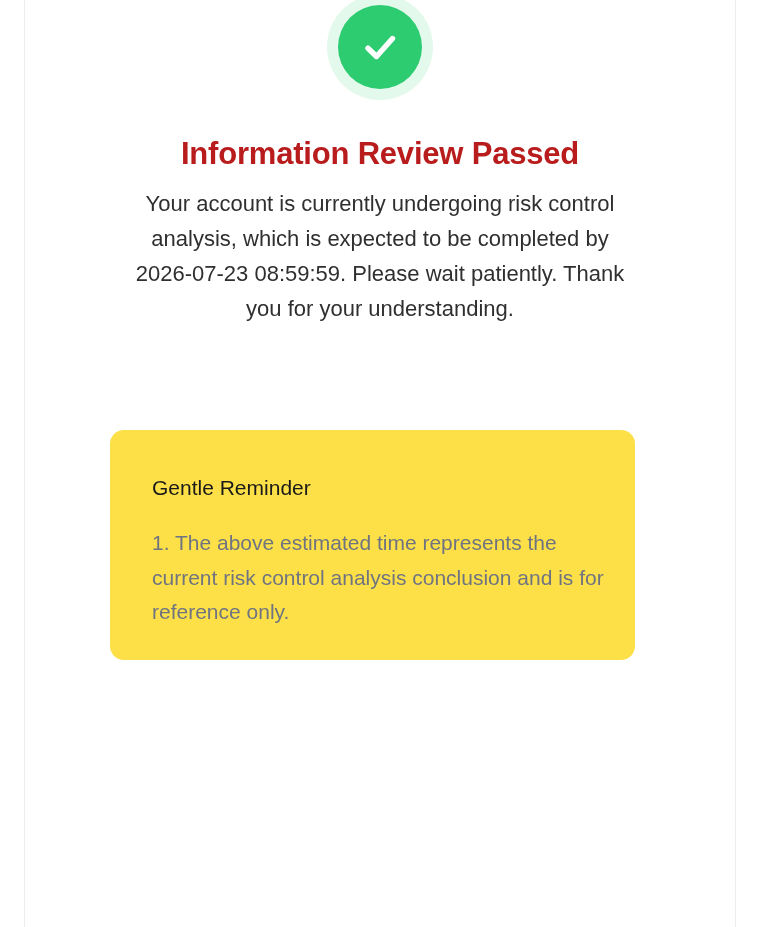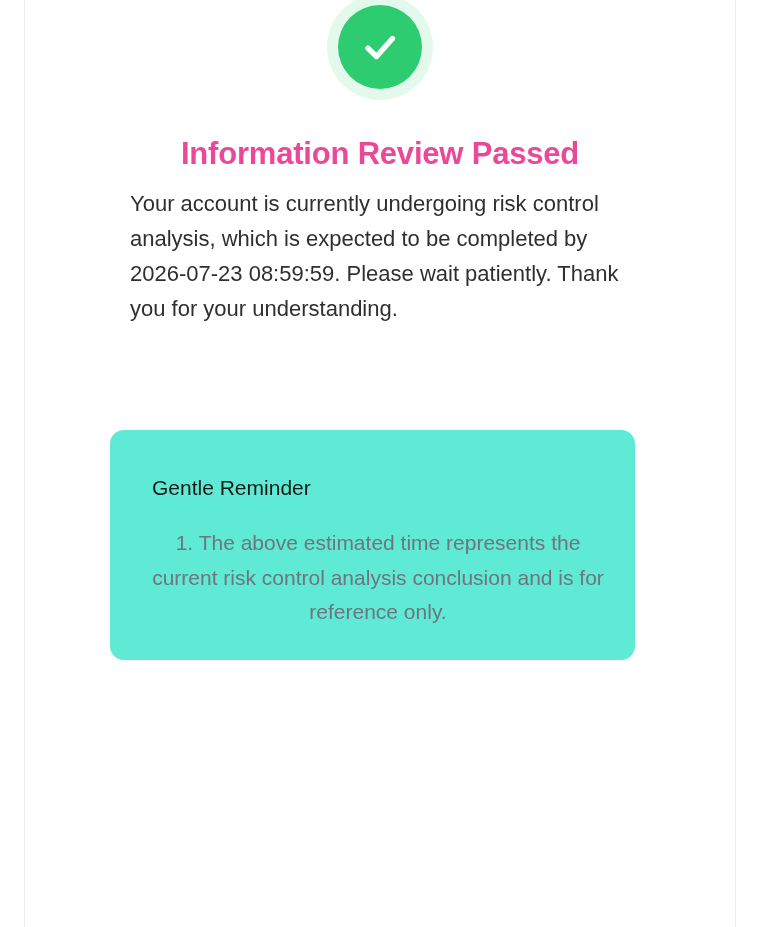--- a/index.html
+++ b/index.html
@@ -68,53 +68,53 @@
   }
   .badge-inner svg { display: block; }
 
   
   .headline {
     margin: 36px 0 0 0;
     text-align: center;
     font-size: 31px;
     font-weight: bold;
     letter-spacing: -0.2px;
-    color: #ec4899;
+    color: #b91c1c;
   }
 
   
   .lead {
     margin: 14px auto 12px auto;
     width: 500px;
+    text-align: center;
     font-size: 22px;
     line-height: 35px;
     color: #2f2f2f;
   }
 
   
   .card {
     margin: 104px 0 0 110px;
     width: 525px;
-    background: #5eead4;
+    background: #fde047;
     border-radius: 14px;
     padding: 46px 0 30px 42px;
     box-sizing: border-box;
   }
   .card-title {
     font-size: 21px;
     color: #1a1a1a;
     margin: 0 0 26px 0;
     font-weight: normal;
   }
   .card-body {
     font-size: 21px;
     line-height: 34.5px;
     color: #6f7480;
     width: 452px;
-    text-align: center;
   }
   .card-body p { margin: 0; }
 </style>
 </head>
 <body>
 
 <div class="screen">
 
   <div class="edge-rule left"></div>
   <div class="edge-rule right"></div>

